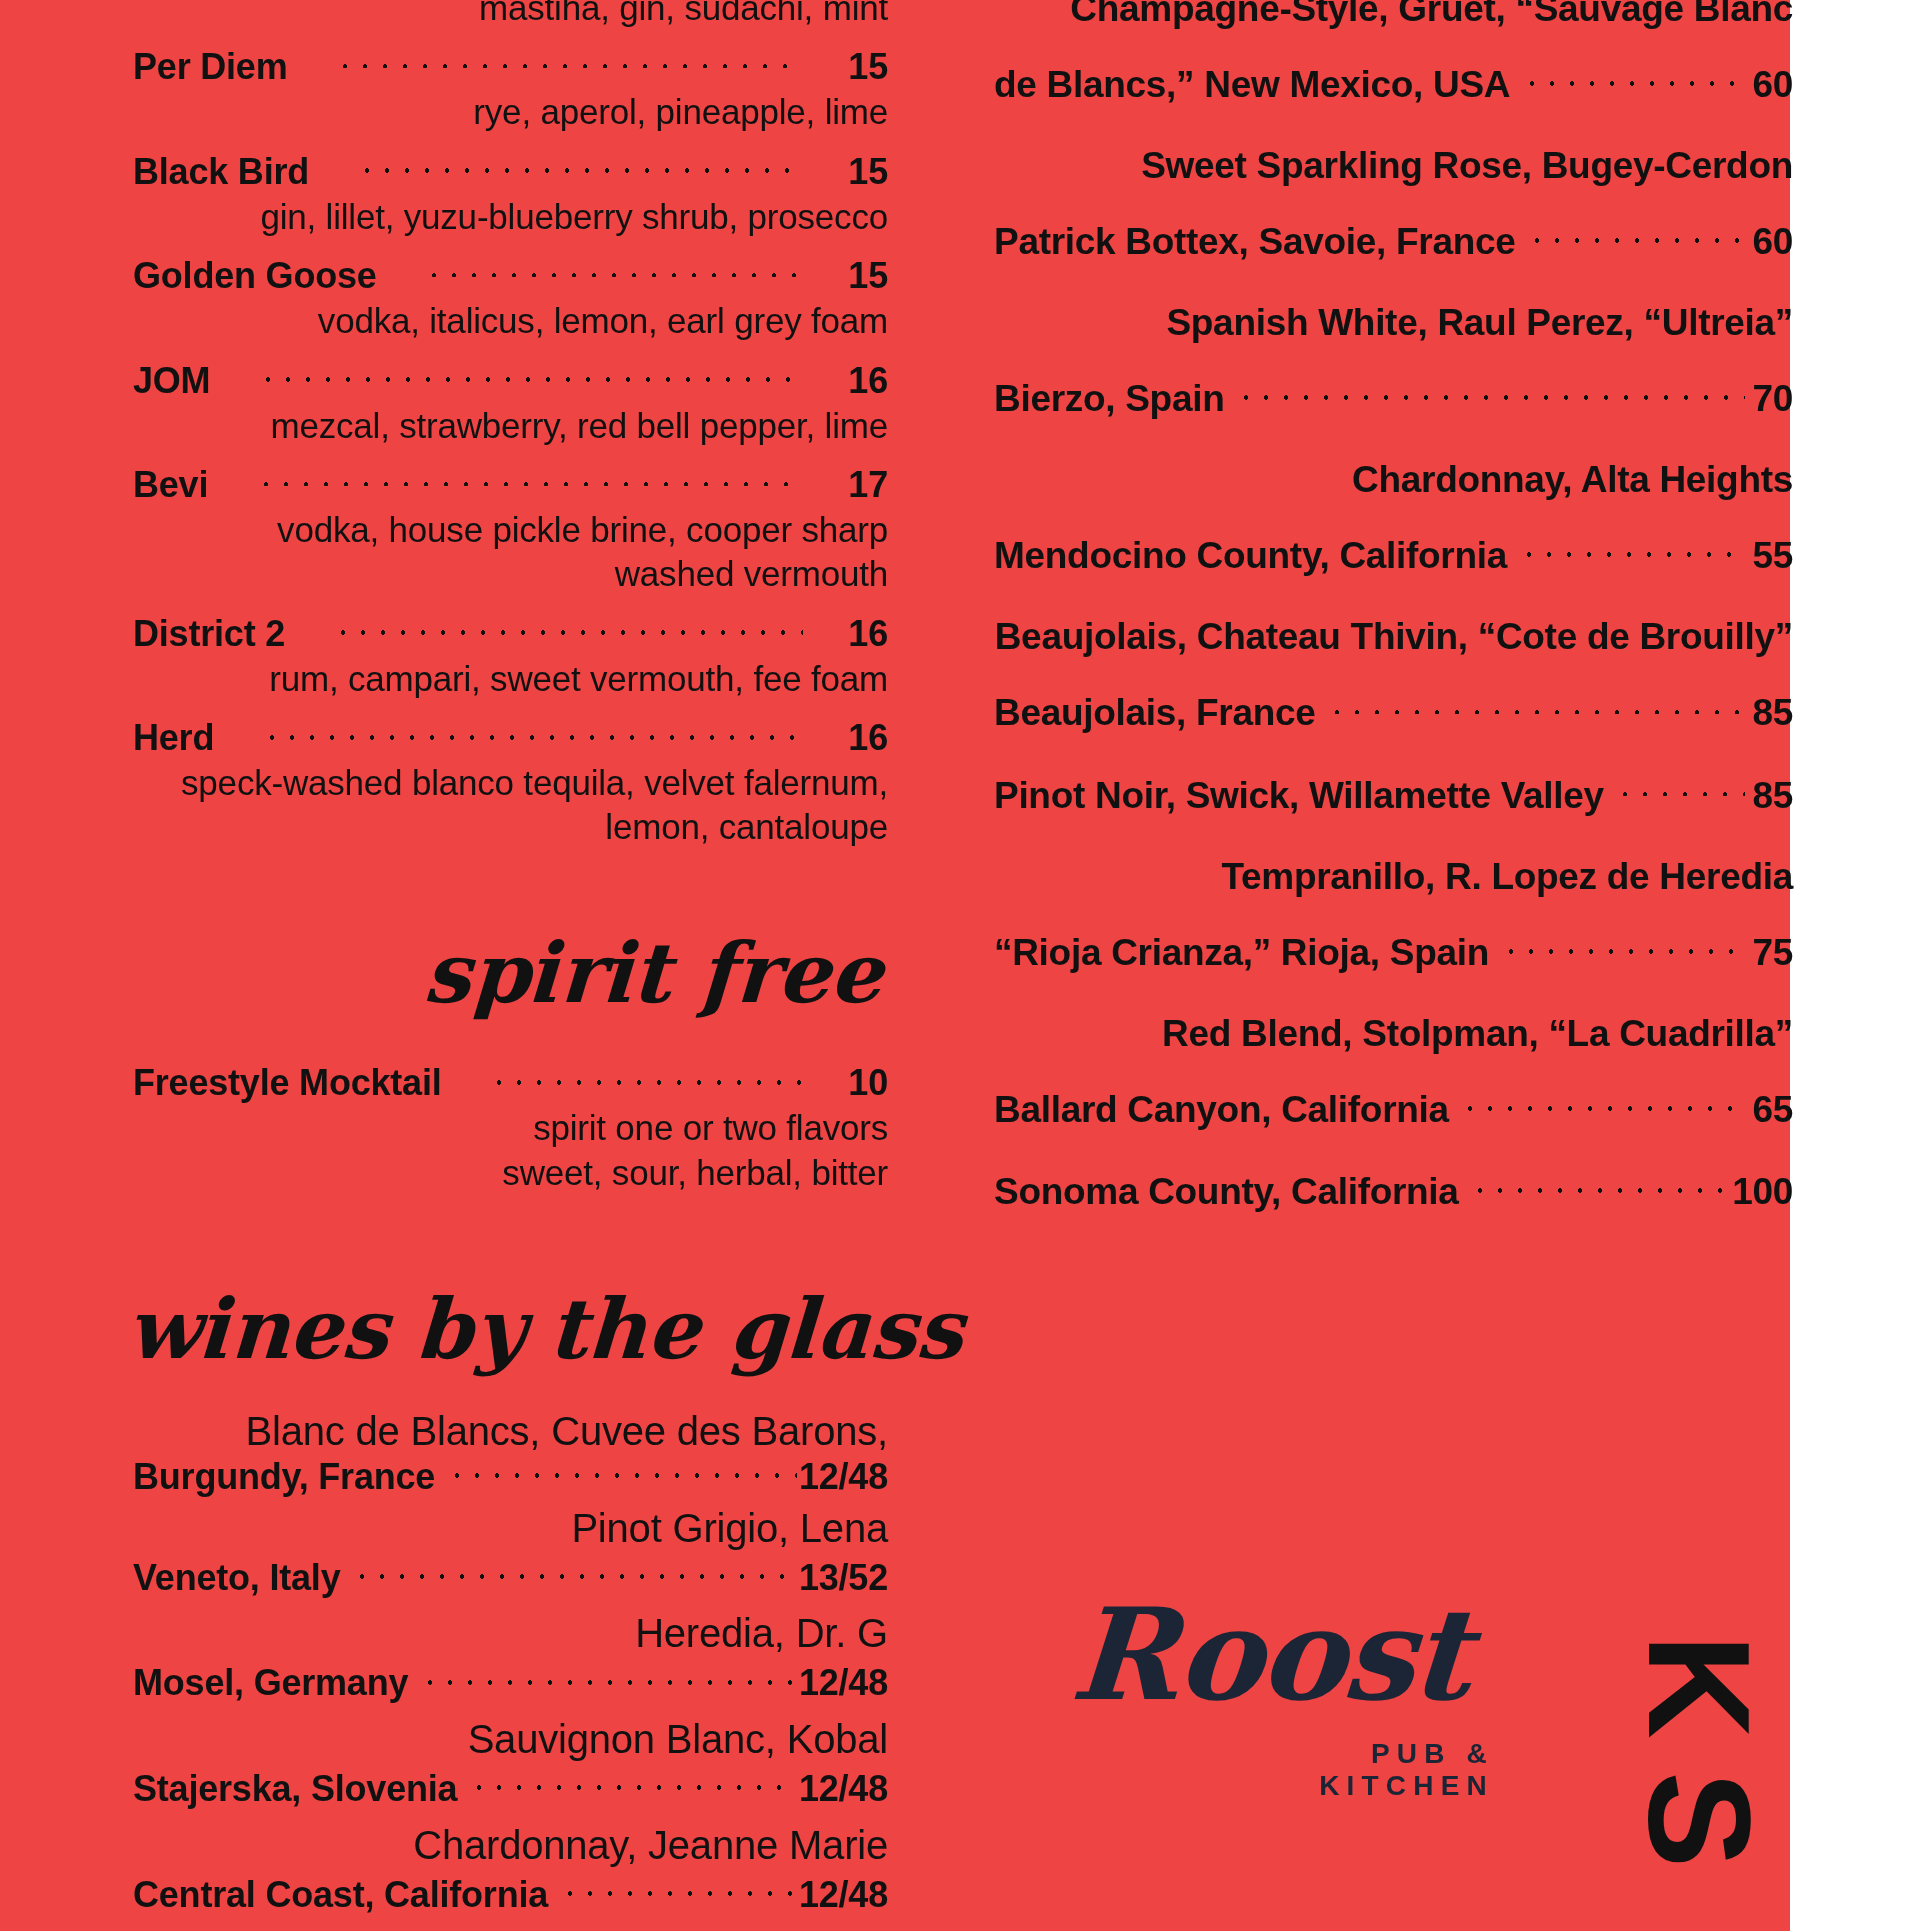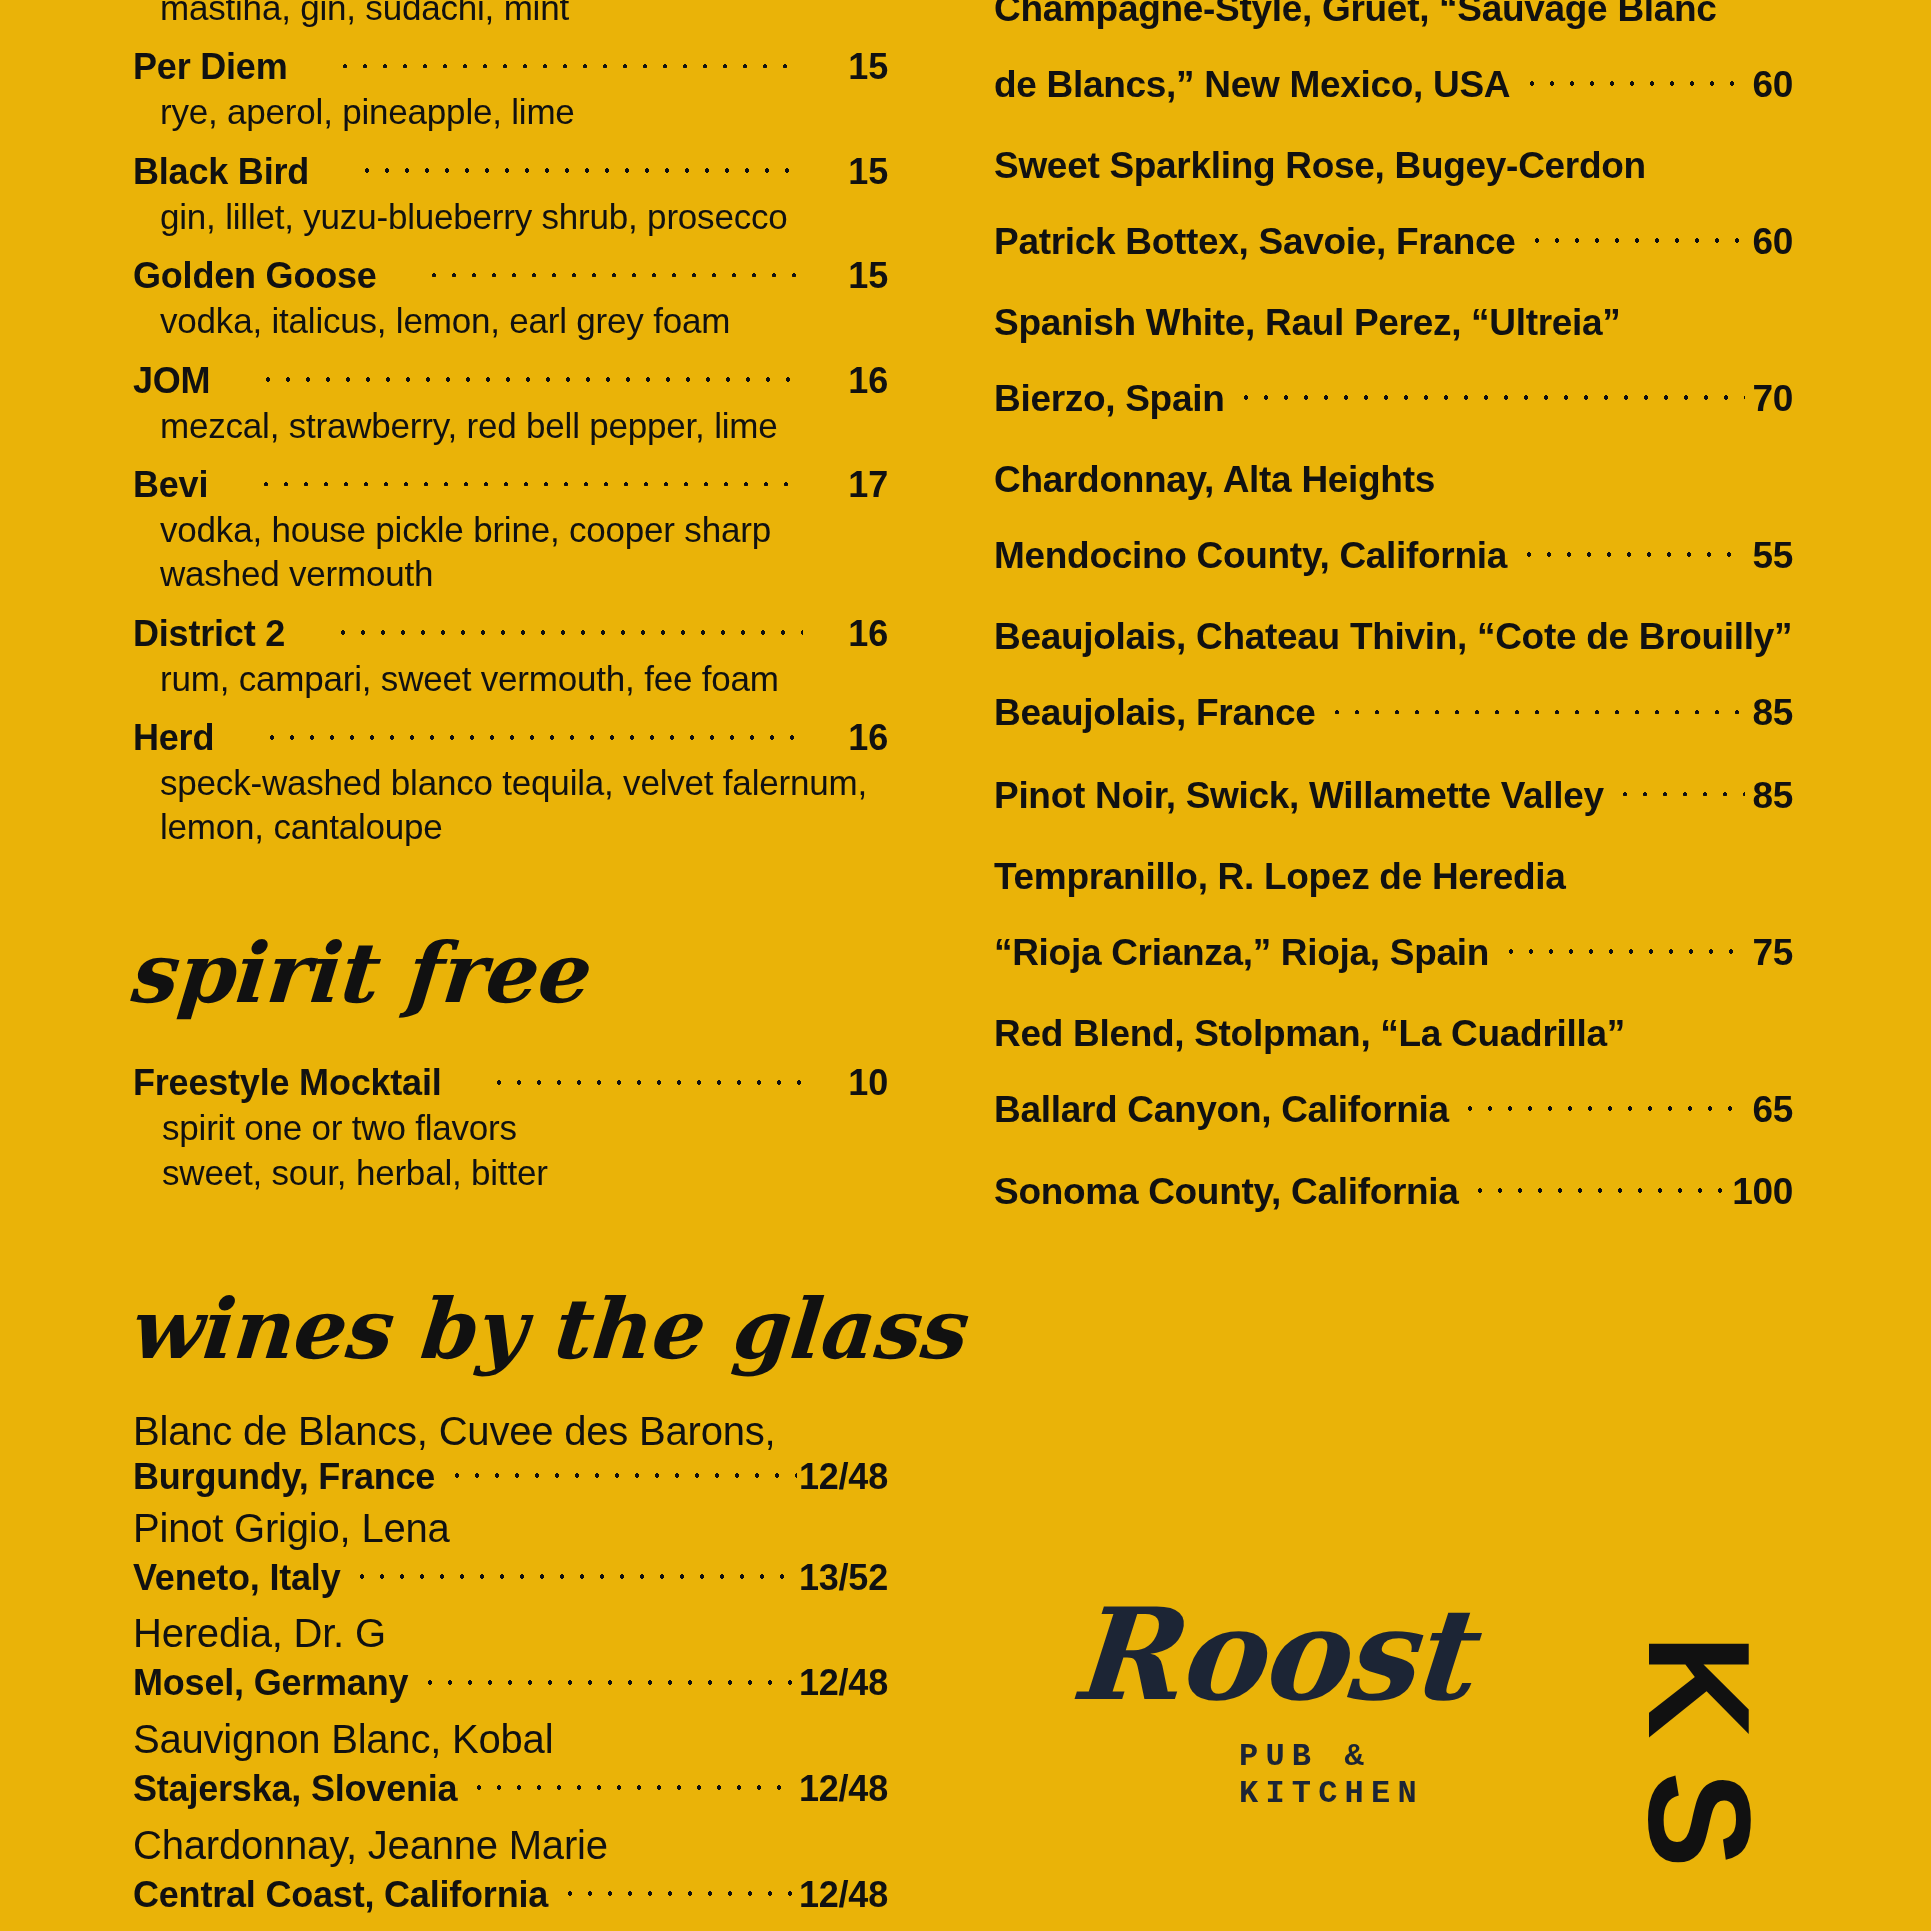--- a/index.html
+++ b/index.html
@@ -7,22 +7,23 @@
   html, body {
     margin: 0; padding: 0;
     width: 1931px; height: 1931px;
     background: #ffffff;
     font-family: "Liberation Sans", sans-serif;
     color: #111111;
     overflow: hidden;
   }
   .page {
     position: relative;
-    width: 1931px; height: 1931px;
-    background: #eab308;
+    width: 1790px; height: 1931px;
+    background: #ef4444;
+    text-align: right;
   }
 
   
   .col-left {
     position: absolute;
     left: 133px; top: -15.4px;
     width: 755px;
   }
   .col-right {
     position: absolute;
@@ -145,25 +146,24 @@
     color: #1c2535;
     letter-spacing: -1.9px;
     line-height: 1;
     transform: skewX(-7deg);
     position: absolute;
     left: 3.9px; top: 0;
   }
   .logo-sub {
     position: absolute;
     left: 160px; top: 147px;
-    font-size: 32px;
+    font-size: 28px;
     font-weight: 700;
     letter-spacing: 7.2px;
     color: #1c2535;
-    font-family: Liberation Mono, monospace;
   }
   .corner-mark {
     position: absolute;
     left: 1765px; top: 1634px;
     font-size: 145px;
     font-weight: 700;
     line-height: 0.92;
     color: #111;
     letter-spacing: -3.9px;
     transform: rotate(90deg);

